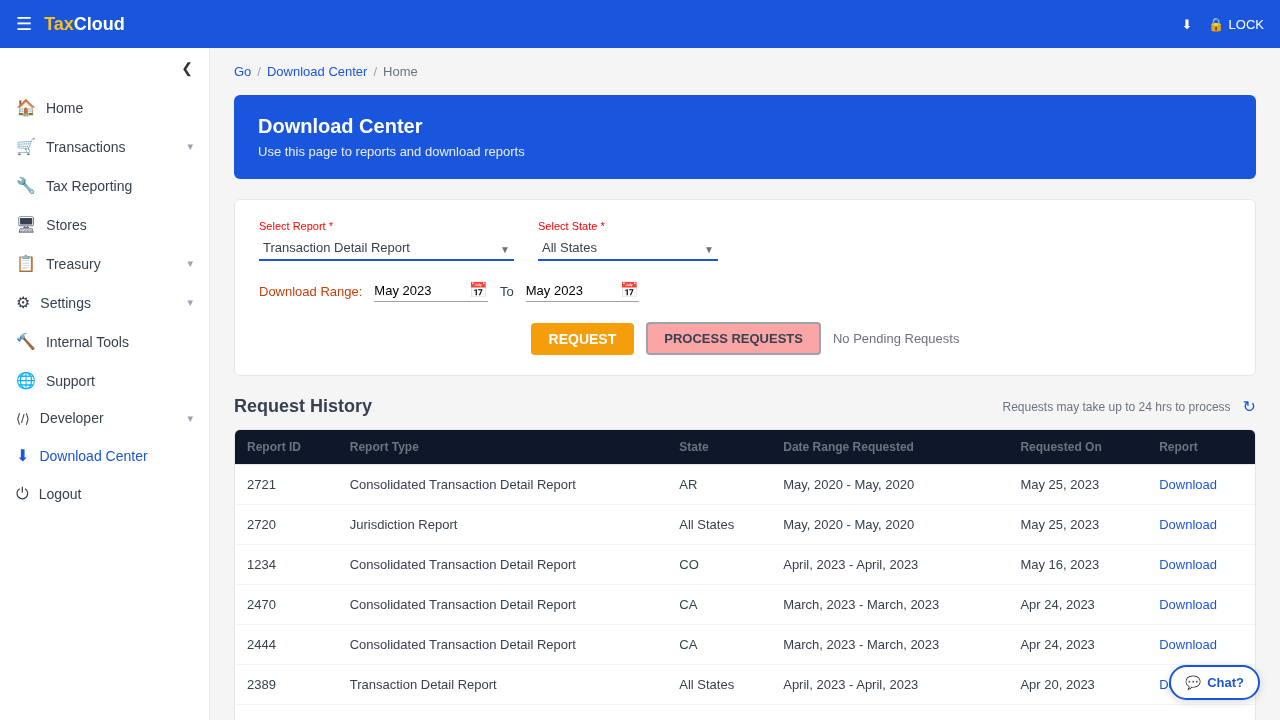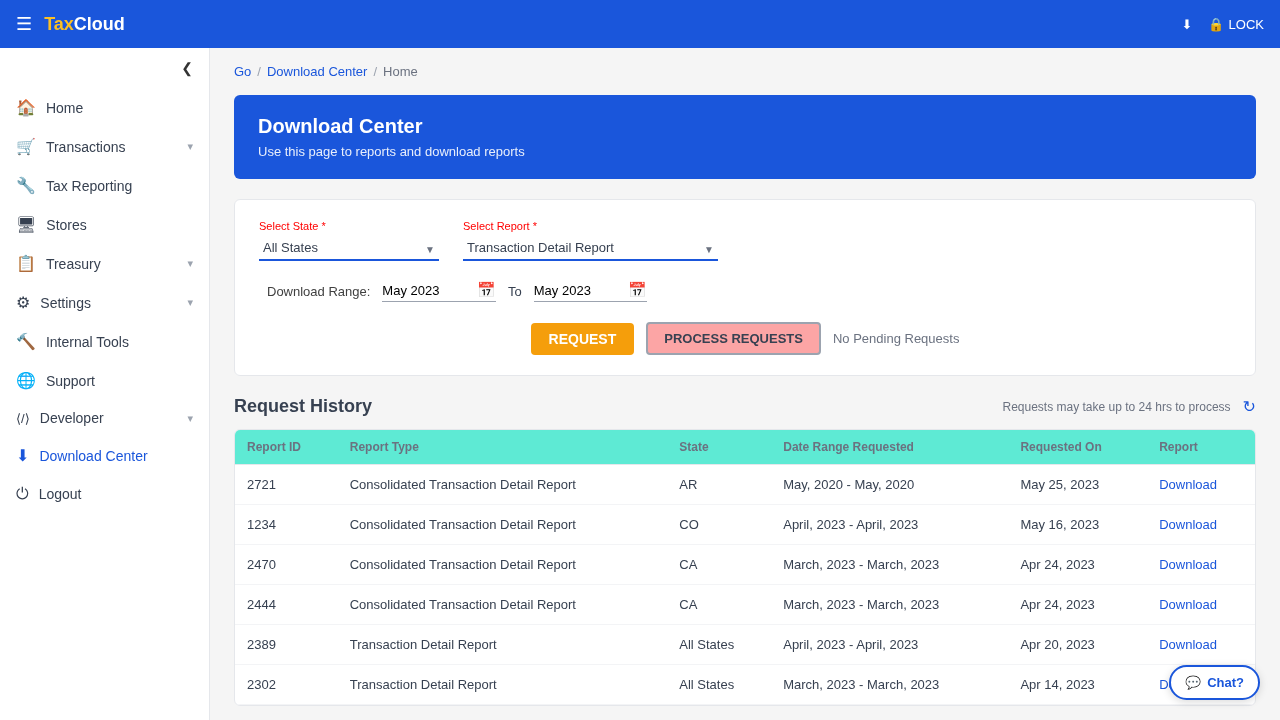--- a/index.html
+++ b/index.html
@@ -104,21 +104,21 @@
       content: '▼';
       position: absolute;
       right: 4px;
       top: 50%;
       transform: translateY(-50%);
       font-size: 10px;
       color: #6b7280;
       pointer-events: none;
     }
     .date-row { display: flex; align-items: center; gap: 12px; margin-bottom: 20px; }
-    .date-label { font-size: 13px; color: #404040; margin-left: 8px; }
+    .date-label { font-size: 13px; color: #c2410c; }
     .date-input-wrapper { display: flex; align-items: center; gap: 5px; border-bottom: 1px solid #9ca3af; padding-bottom: 2px; }
     .date-input-wrapper input { border: none; outline: none; font-size: 13px; width: 90px; }
     .date-icon { color: #6b7280; cursor: pointer; font-size: 15px; }
     .to-label { color: #374151; font-size: 13px; }
     .btn-row { display: flex; align-items: center; gap: 12px; justify-content: center; }
     .btn-request {
       background: #f59e0b;
       color: white;
       border: none;
       padding: 8px 18px;
@@ -144,21 +144,21 @@
     
     .history-header { display: flex; justify-content: space-between; margin-bottom: 12px; }
     .history-title { font-size: 18px; font-weight: bold; color: #374151; }
     .history-note { font-size: 12px; color: #6b7280; }
     .refresh-icon { color: #1a56db; cursor: pointer; font-size: 16px; }
 
     
     .table-container { background: white; border: 1px solid #e5e7eb; border-radius: 6px; overflow: hidden; }
     table { width: 100%; border-collapse: collapse; font-size: 13px; }
     thead tr { border-bottom: 1px solid #e5e7eb; }
-    thead th { padding: 10px 12px; text-align: left; font-size: 12px; color: #6b7280; font-weight: 600; background: #5eead4; }
+    thead th { padding: 10px 12px; text-align: left; font-size: 12px; color: #6b7280; font-weight: 600; background: #0f172a; }
     tbody tr { border-bottom: 1px solid #f3f4f6; }
     tbody td { padding: 12px 12px; color: #374151; }
     .download-link { color: #1a56db; text-decoration: none; cursor: pointer; }
 
     
     .chat-btn {
       position: fixed;
       bottom: 20px;
       right: 20px;
       background: white;
@@ -262,32 +262,32 @@
 
     <div class="header-card">
       <h2>Download Center</h2>
       <p>Use this page to reports and download reports</p>
     </div>
 
     <div class="filter-card">
       <div class="filter-row">
         <div class="filter-group">
           <label>
+            <span>Select Report</span> <span style="color:red;">*</span>
+          </label>
+          <div class="select-wrapper">
+            <select class="filter-select"><option selected="">Transaction Detail Report</option><option>Consolidated Transaction Detail Report</option><option>Jurisdiction Report</option></select>
+          </div>
+        </div>
+        <div class="filter-group">
+          <label>
             <span>Select State</span> <span style="color:red;">*</span>
           </label>
           <div class="select-wrapper">
             <select class="filter-select"><option selected="">All States</option><option>AR</option><option>CA</option><option>CO</option></select>
-          </div>
-        </div>
-        <div class="filter-group">
-          <label>
-            <span>Select Report</span> <span style="color:red;">*</span>
-          </label>
-          <div class="select-wrapper">
-            <select class="filter-select"><option selected="">Transaction Detail Report</option><option>Consolidated Transaction Detail Report</option><option>Jurisdiction Report</option></select>
           </div>
         </div>
       </div>
       <div class="date-row">
         <span class="date-label">Download Range:</span>
         <div class="date-input-wrapper">
           <input type="text" value="May 2023" style="">
           <span class="date-icon">📅</span>
         </div>
         <span class="to-label">To</span>
@@ -326,20 +326,28 @@
         <tbody id="table-body">
         <tr>
     <td>2721</td>
     <td>Consolidated Transaction Detail Report</td>
     <td>AR</td>
     <td>May, 2020 - May, 2020</td>
     <td>May 25, 2023</td>
     <td><a class="download-link">Download</a></td>
   </tr>
             <tr>
+    <td>2720</td>
+    <td>Jurisdiction Report</td>
+    <td>All States</td>
+    <td>May, 2020 - May, 2020</td>
+    <td>May 25, 2023</td>
+    <td><a class="download-link">Download</a></td>
+  </tr>
+            <tr>
     <td>1234</td>
     <td>Consolidated Transaction Detail Report</td>
     <td>CO</td>
     <td>April, 2023 - April, 2023</td>
     <td>May 16, 2023</td>
     <td><a class="download-link">Download</a></td>
   </tr>
             <tr>
     <td>2470</td>
     <td>Consolidated Transaction Detail Report</td>

